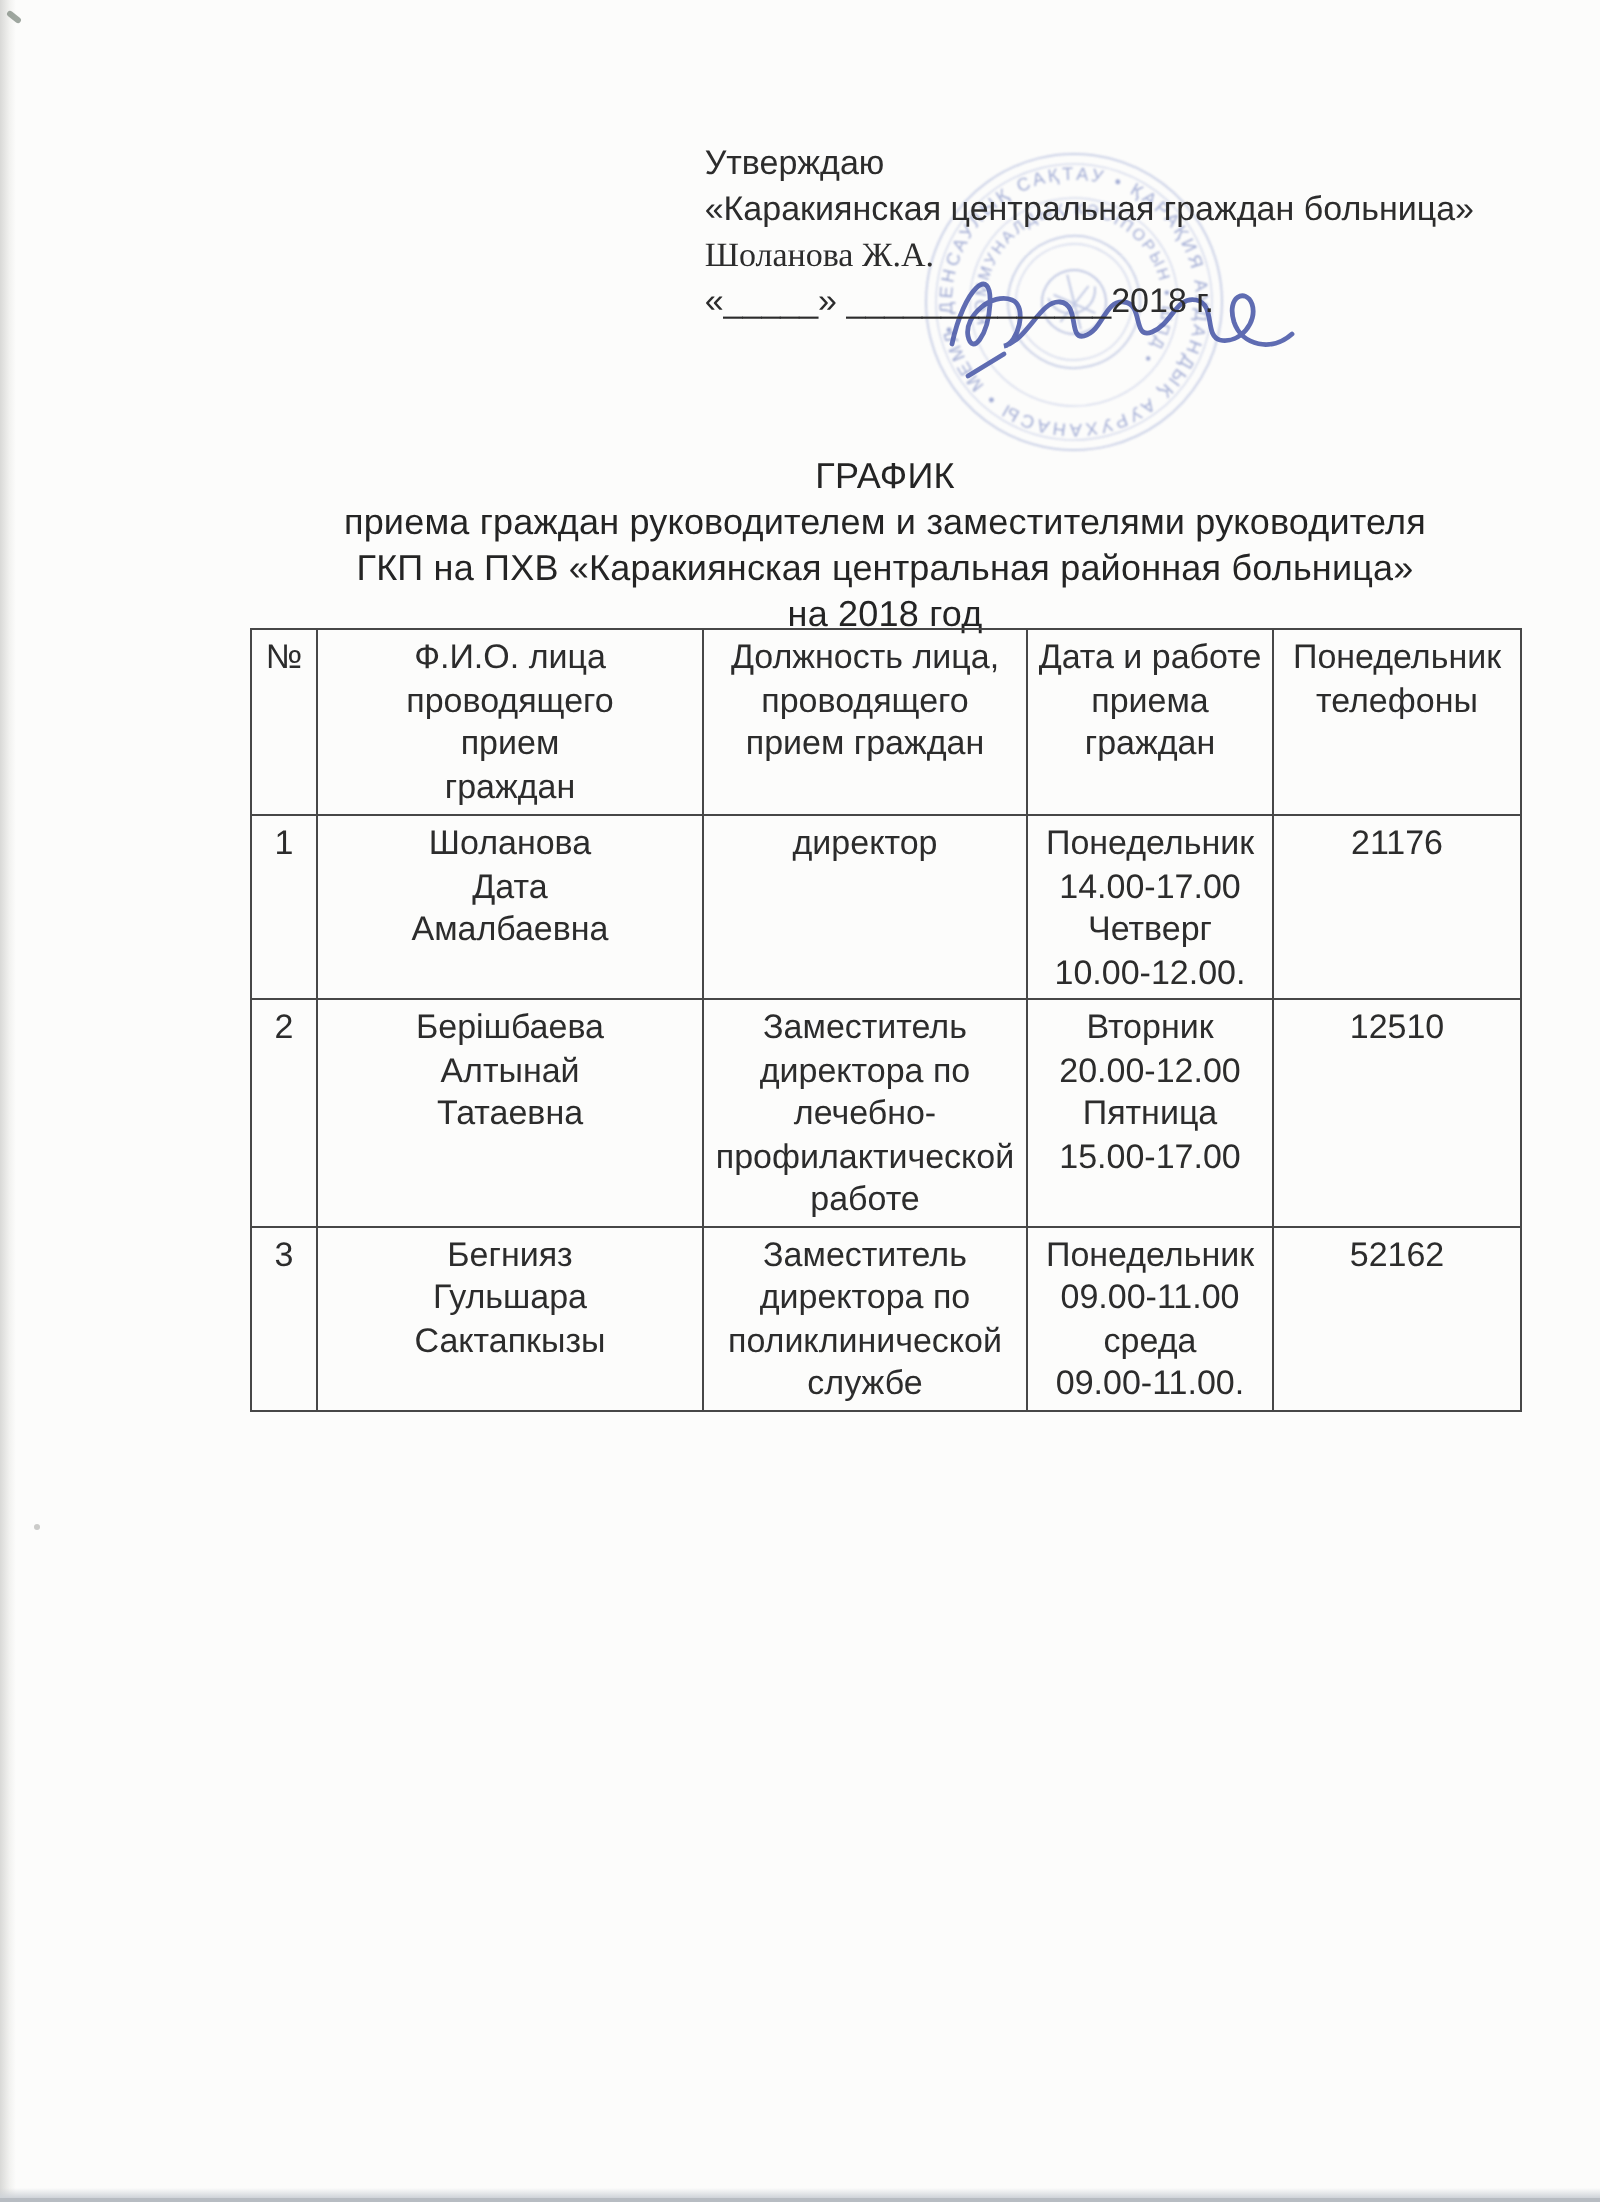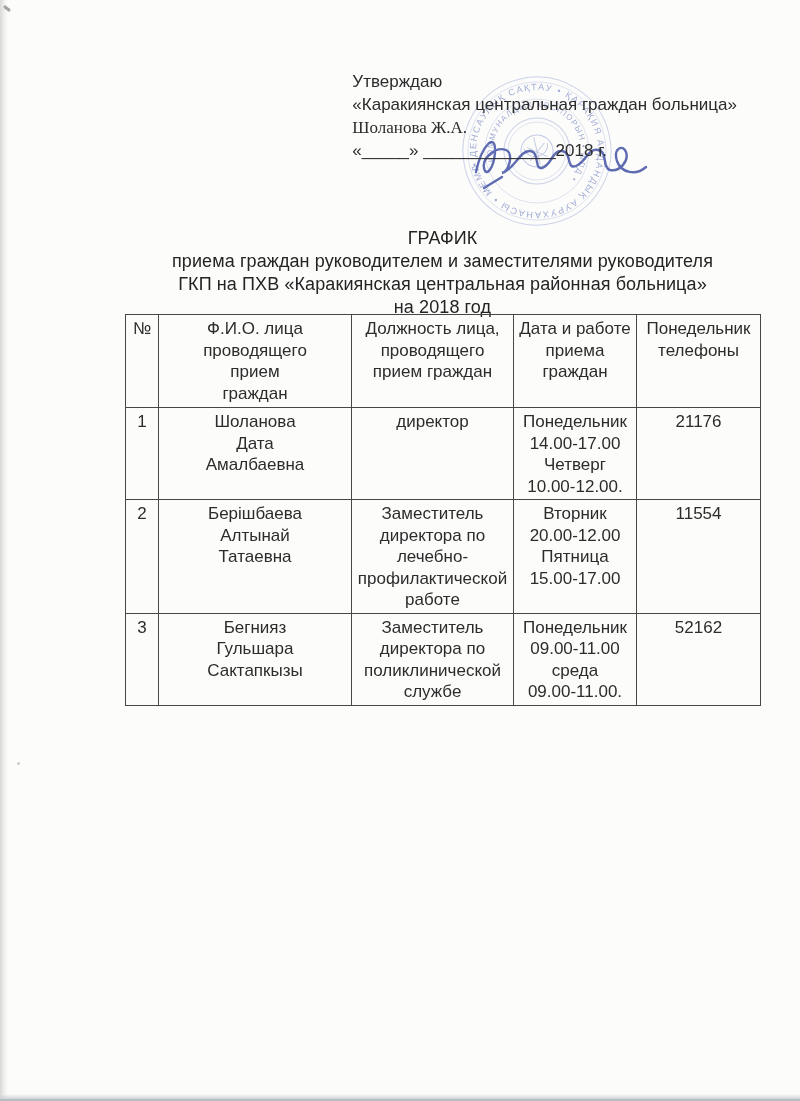--- a/index.html
+++ b/index.html
@@ -167,21 +167,21 @@
 Татаевна</td>
         <td>Заместитель
 директора по
 лечебно-
 профилактической
 работе</td>
         <td>Вторник
 20.00-12.00
 Пятница
 15.00-17.00</td>
-        <td>11554</td>
+        <td>12510</td>
       </tr>
       <tr class="h-r3">
         <td>3</td>
         <td class="c-name">Бегнияз
 Гульшара
 Сактапкызы</td>
         <td>Заместитель
 директора по
 поликлинической
 службе</td>

